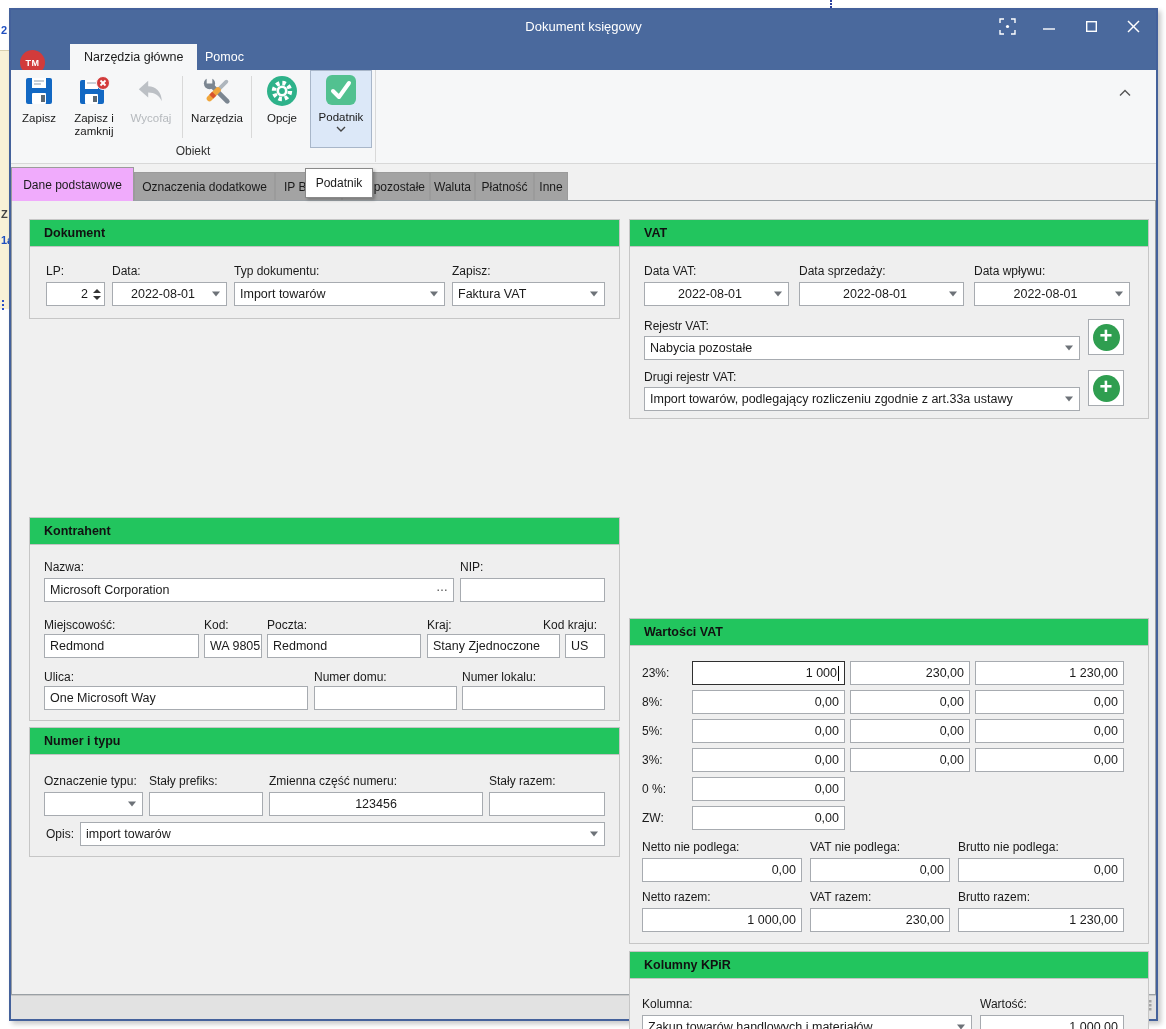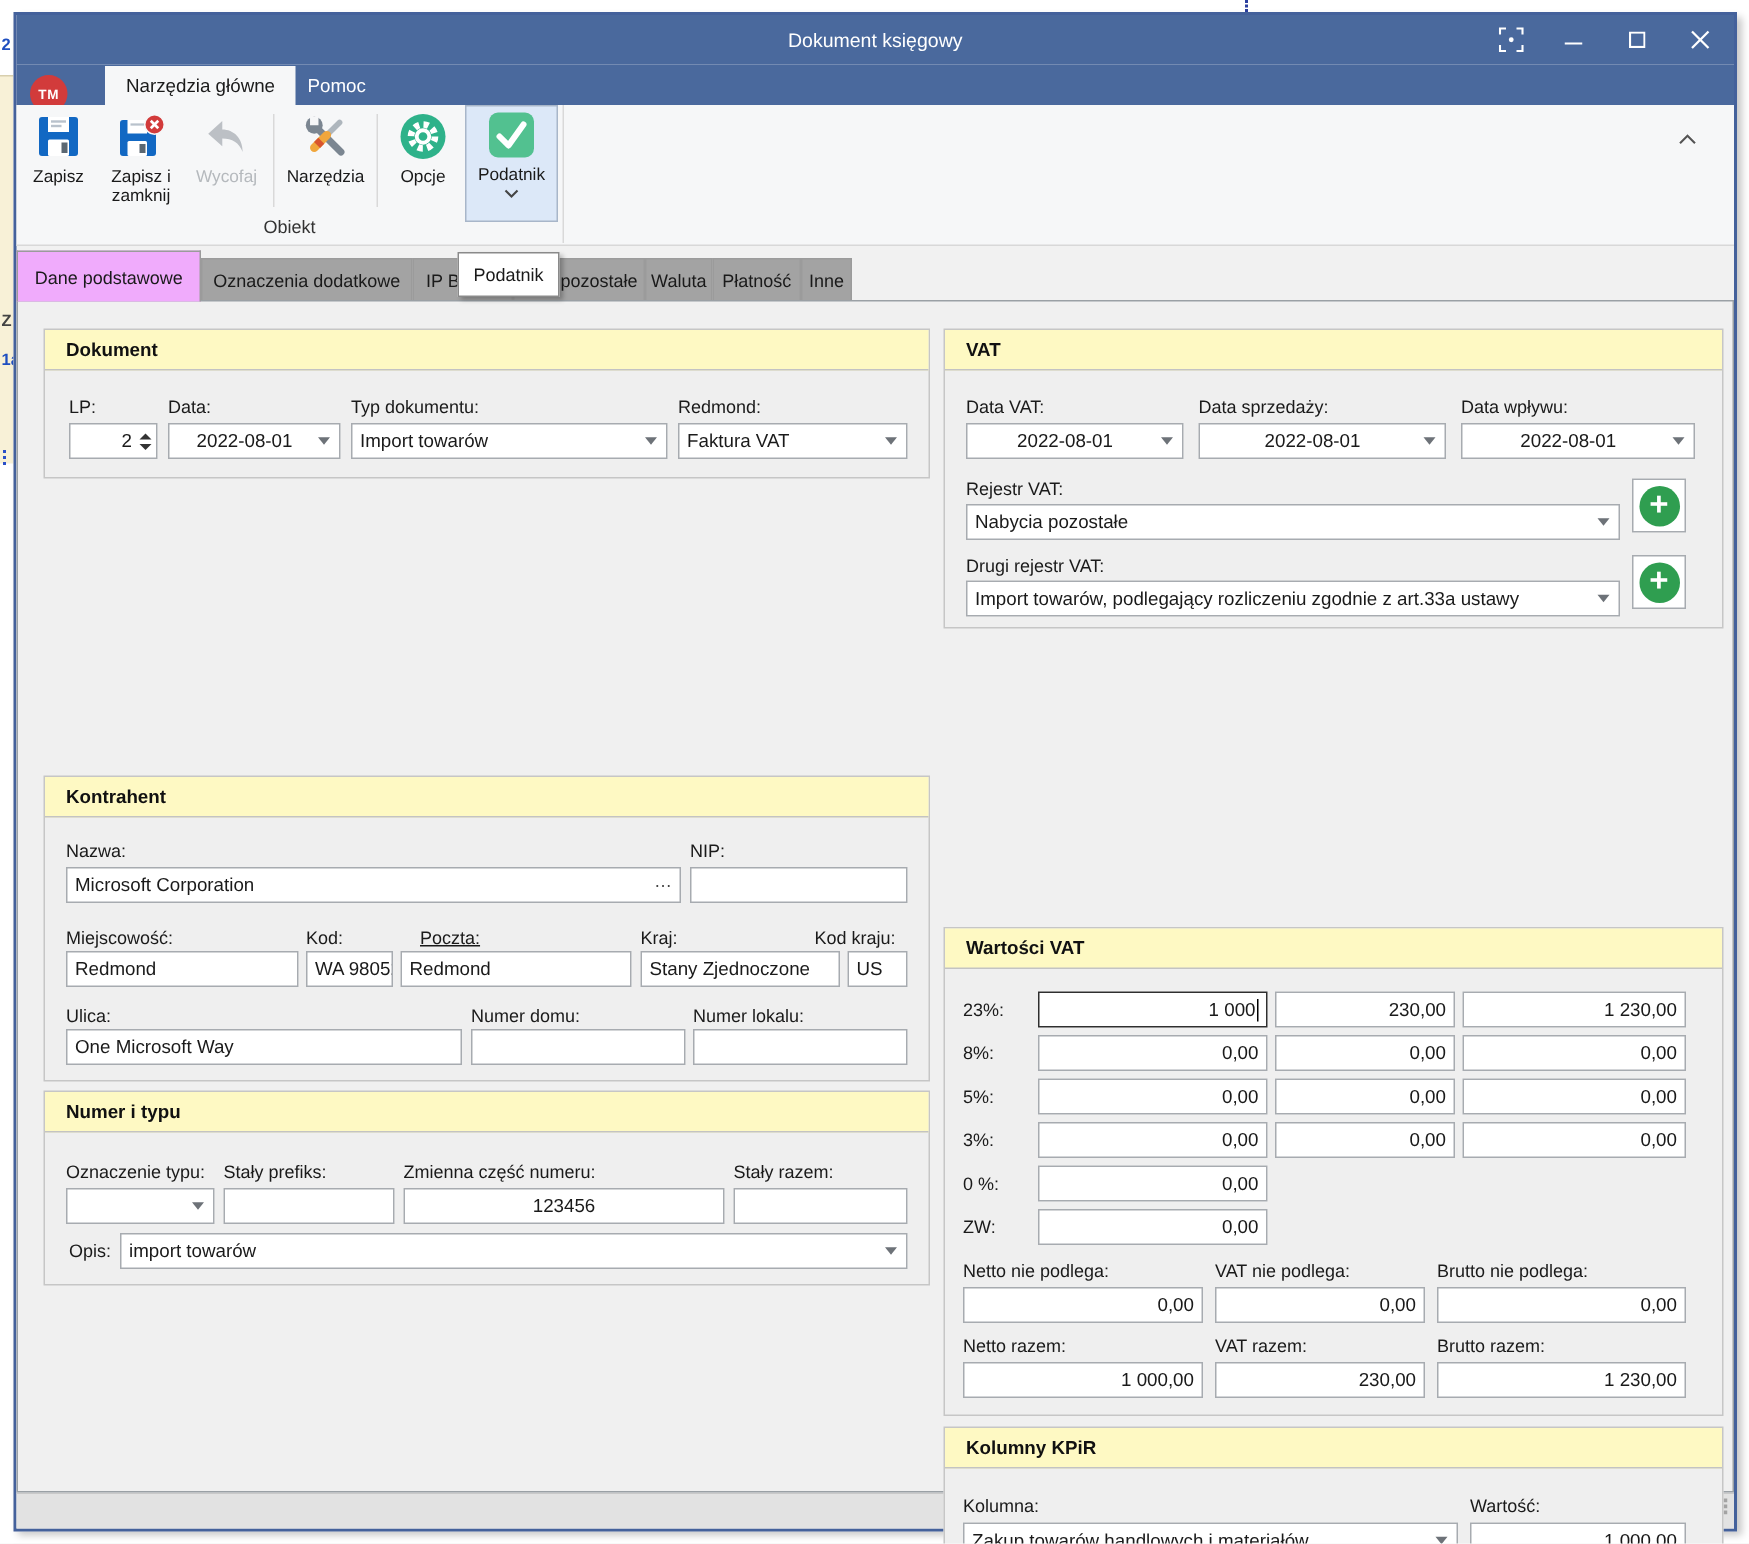--- a/index.html
+++ b/index.html
@@ -53,21 +53,21 @@
   #tooltip{left:294px;top:158px;width:66px;height:28px;background:#ffffff;border:1px solid #8a8a8a;
     box-shadow:2px 2px 3px rgba(0,0,0,.25);z-index:9;display:flex;align-items:center;justify-content:center;font-size:12px;}
 
   
   #panel{left:0;top:190px;width:1145px;height:795px;background:#f0f0f0;border:1px solid #9aa0a5;box-sizing:border-box;z-index:1;}
   #statusbar{left:0;top:985px;width:1145px;height:24px;background:#e2e2e2;border-top:1px solid #c9c9c9;box-sizing:border-box;}
   #grip{position:absolute;right:3px;bottom:3px;}
 
   
   .sec{position:absolute;border:1px solid #c6c6c6;background:#efefef;box-sizing:border-box;}
-  .sec-h{height:26px;background:#fef9c3;border-bottom:1px solid #c3c3c3;line-height:26px;
+  .sec-h{height:26px;background:#22c55e;border-bottom:1px solid #c3c3c3;line-height:26px;
     padding-left:14px;font-size:12.5px;font-weight:bold;color:#111;}
   .lbl{position:absolute;font-size:12px;color:#1a1a1a;white-space:nowrap;}
   .field{position:absolute;height:24px;background:#ffffff;border:1px solid #a7abb0;box-sizing:border-box;
     font-size:12.5px;color:#1a1a1a;display:flex;align-items:center;padding:0 5px;overflow:hidden;white-space:nowrap;}
   .num{justify-content:flex-end;}
   .ctr{justify-content:center;}
   .combo{padding-right:18px;}
   .arr{position:absolute;right:6px;top:50%;transform:translateY(-50%);width:0;height:0;
     border-left:4px solid transparent;border-right:4px solid transparent;border-top:5px solid #6d7278;}
   .focus{border-color:#2f2f2f;}
@@ -243,21 +243,21 @@
 
   <div class="abs" id="tooltip">Podatnik</div>
 
   <div class="abs" id="panel">
 
     <div class="sec" style="left:17px;top:18px;width:591px;height:100px;">
       <div class="sec-h">Dokument</div>
       <div class="lbl" style="left:16px;top:44px;">LP:</div>
       <div class="lbl" style="left:82px;top:44px;">Data:</div>
       <div class="lbl" style="left:204px;top:44px;">Typ dokumentu:</div>
-      <div class="lbl" style="left:422px;top:44px;">Redmond:</div>
+      <div class="lbl" style="left:422px;top:44px;">Zapisz:</div>
       <div class="field num" style="left:16px;top:62px;width:59px;padding-right:16px;">
         <span>2</span>
         <span class="spin">
             <i class="up"></i>
             <i class="dn"></i>
           </span>
       </div>
       <div class="field combo ctr" style="left:82px;top:62px;width:115px;">
         <span>2022-08-01</span>
           <span class="arr"></span>
@@ -276,21 +276,21 @@
       <div class="sec-h">Kontrahent</div>
       <div class="lbl" style="left:14px;top:42px;">Nazwa:</div>
       <div class="lbl" style="left:430px;top:42px;">NIP:</div>
       <div class="field" style="left:14px;top:60px;width:410px;padding-right:20px;">
         <span>Microsoft Corporation</span>
         <span class="ellip">…</span>
       </div>
       <div class="field" style="left:430px;top:60px;width:145px;"></div>
       <div class="lbl" style="left:14px;top:100px;">Miejscowość:</div>
       <div class="lbl" style="left:174px;top:100px;">Kod:</div>
-      <div class="lbl" style="left:250px;top:100px;text-decoration:underline;">Poczta:</div>
+      <div class="lbl" style="left:237px;top:100px;">Poczta:</div>
       <div class="lbl" style="left:397px;top:100px;">Kraj:</div>
       <div class="lbl" style="left:513px;top:100px;">Kod kraju:</div>
       <div class="field" style="left:14px;top:116px;width:155px;">
           <span>Redmond</span>
         </div>
       <div class="field" style="left:174px;top:116px;width:58px;">
           <span>WA 98052</span>
         </div>
       <div class="field" style="left:237px;top:116px;width:154px;">
           <span>Redmond</span>

